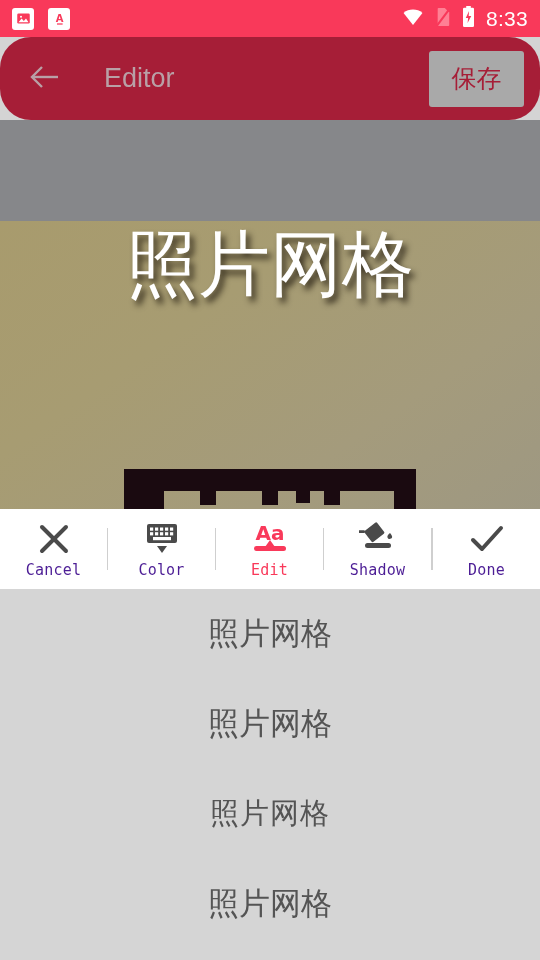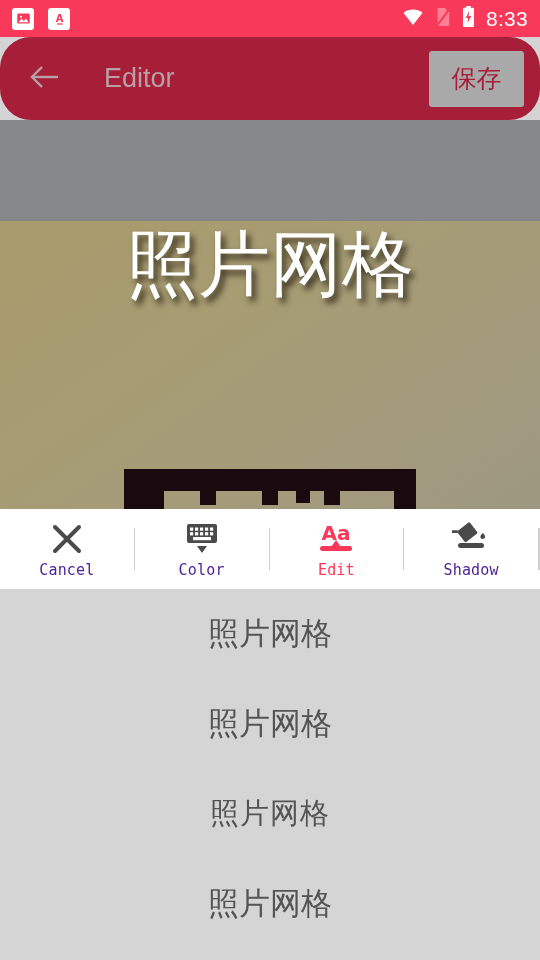--- a/index.html
+++ b/index.html
@@ -257,20 +257,28 @@
       </svg>
     </span>
     <span class="lb">Shadow</span>
   </div>
 
   <div class="tdiv"></div>
 
 
   <div class="tdiv"></div>
 
+  <div class="tool">
+    <span class="ic">
+      <svg width="38" height="34" viewBox="0 0 38 34">
+        <polyline points="5,18 14,27 33,6" fill="none" stroke="#4a4a4a" stroke-width="4" stroke-linecap="round" stroke-linejoin="round"></polyline>
+      </svg>
+    </span>
+    <span class="lb">Done</span>
+  </div>
 
 </div>
 
 <div class="fontlist">
   <div class="font-row fr0">照片网格</div>
   <div class="font-row fr1">照片网格</div>
   <div class="font-row fr2">照片网格</div>
   <div class="font-row fr3">照片网格</div>
 </div>
 

